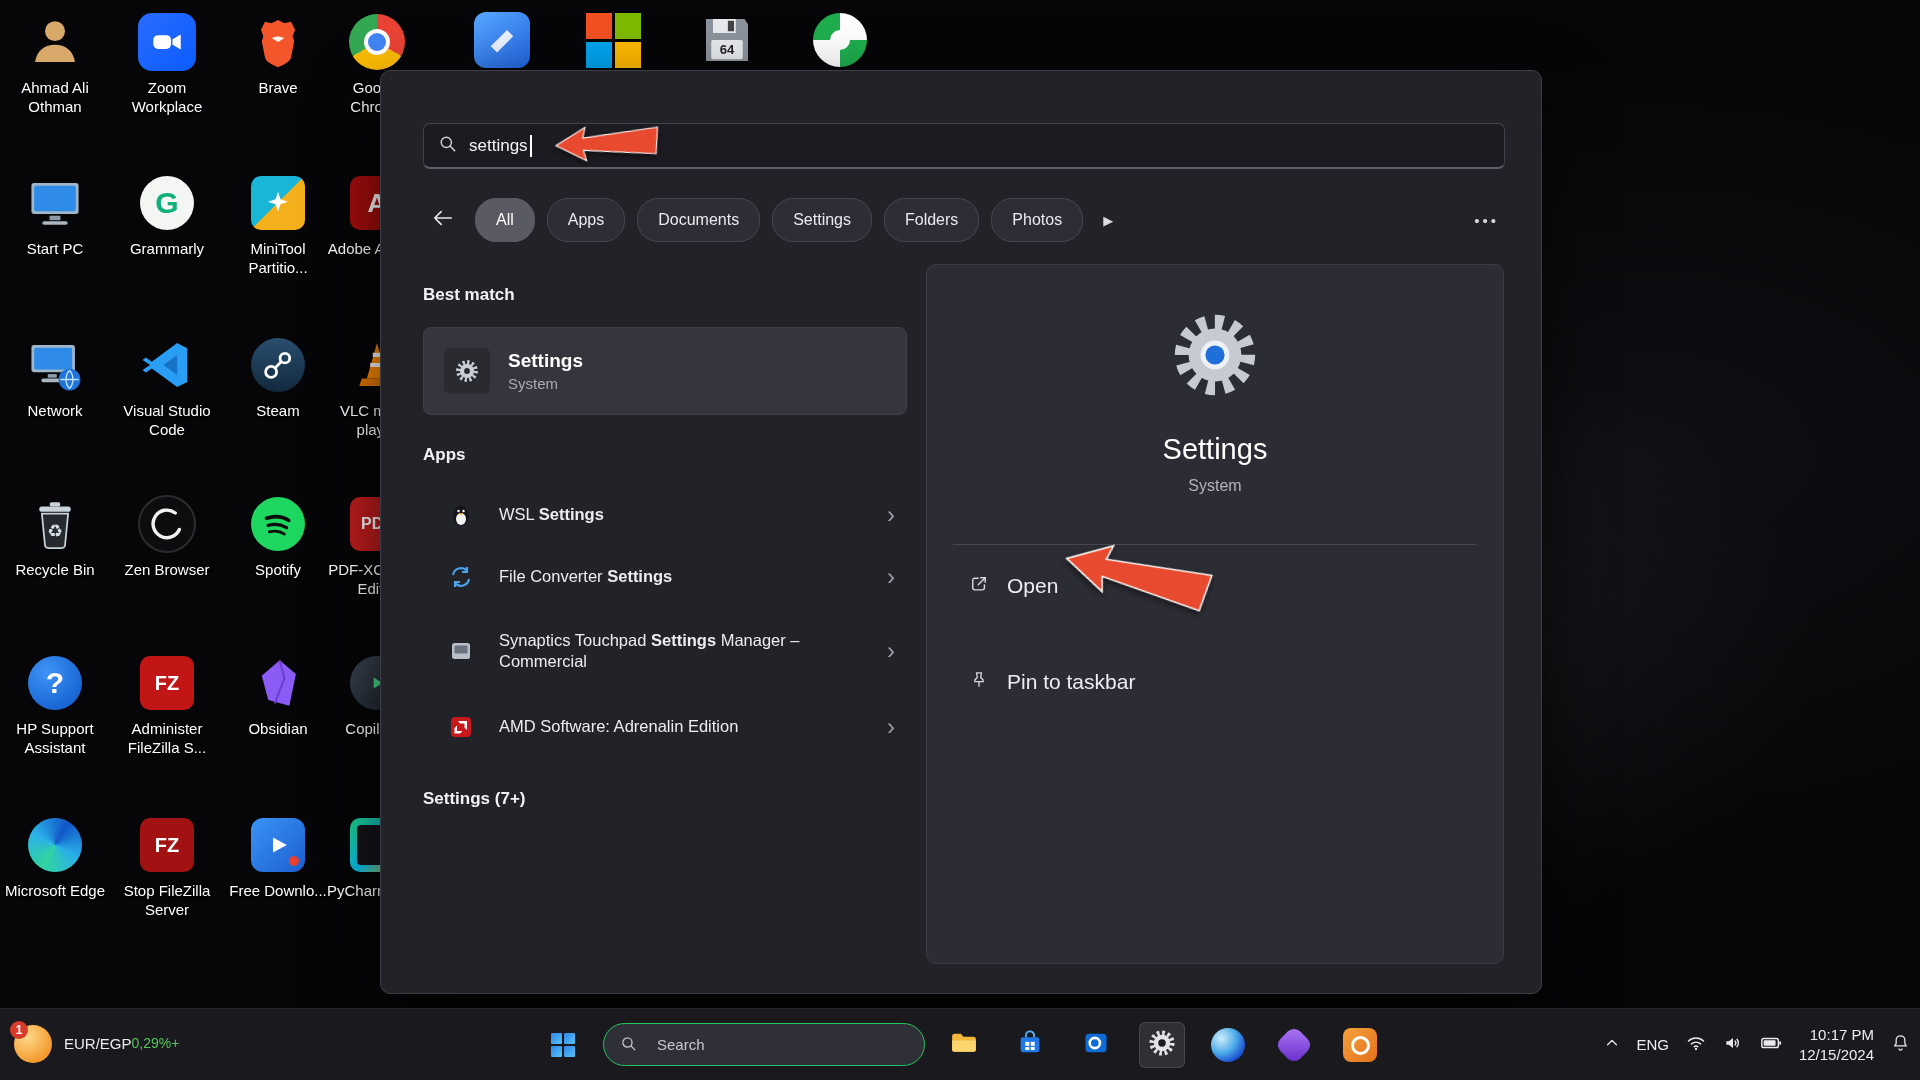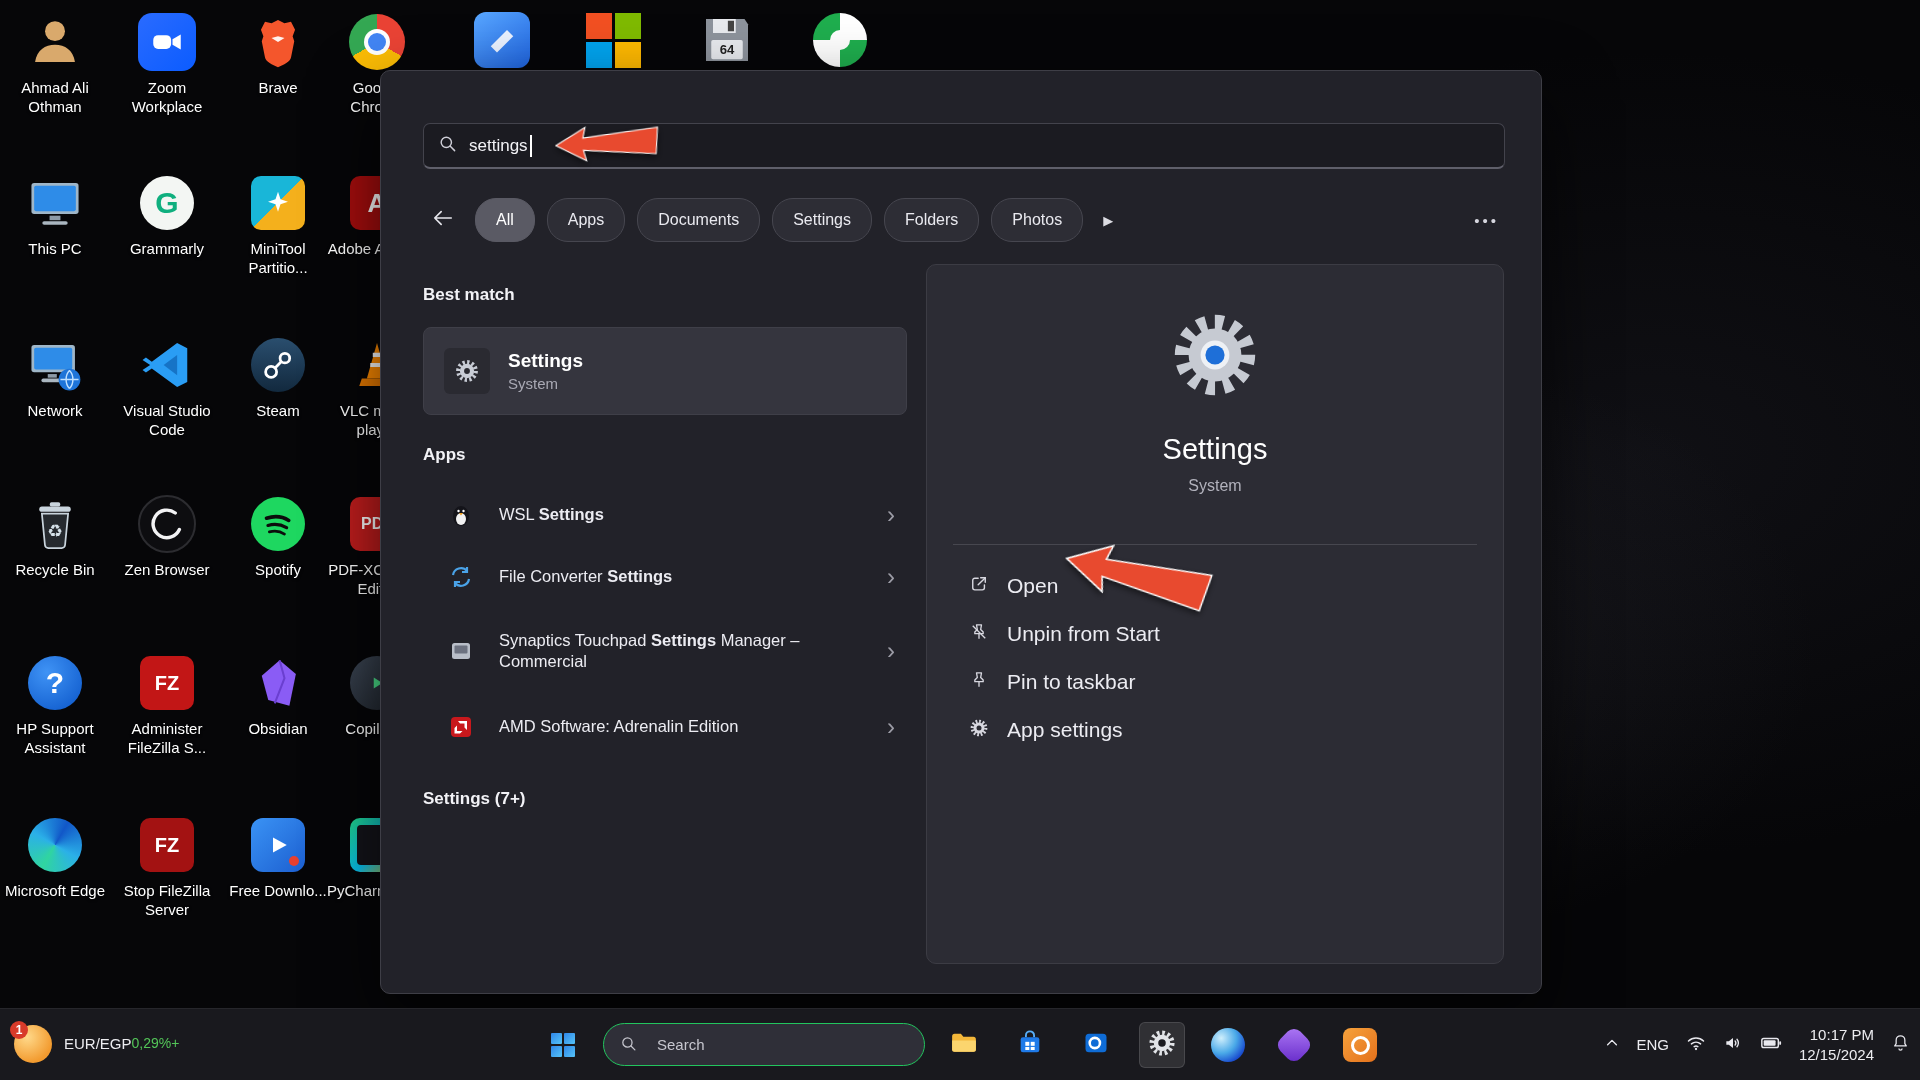--- a/index.html
+++ b/index.html
@@ -128,21 +128,21 @@
 
   <div class="dcell" style="left:3px;top:171px">
     <div class="dart">
       <svg viewBox="0 0 64 64" width="58">
           <rect x="6" y="10" width="52" height="34" rx="3" fill="#9fb6c8"></rect>
           <rect x="9" y="13" width="46" height="28" rx="2" fill="#2e8ce8"></rect>
           <rect x="26" y="46" width="12" height="5" fill="#8d9aa6"></rect>
           <rect x="18" y="52" width="28" height="4" rx="2" fill="#aab6c0"></rect>
         </svg>
     </div>
-    <div class="dlbl">This PC</div>
+    <div class="dlbl">Start PC</div>
   </div>
 
   <div class="dcell" style="left:115px;top:171px">
     <div class="dart">
       <div class="tile round" style="width:54px;height:54px;background:#f3f6f3;color:#0faf7e;font-size:30px">G</div>
     </div>
     <div class="dlbl">Grammarly</div>
   </div>
 
   <div class="dcell" style="left:226px;top:171px">
@@ -480,48 +480,28 @@
     <div class="act" style="top:297px">
       <span>
         <svg viewBox="0 0 24 24" width="20">
             <path d="M11 5H7a2.5 2.5 0 0 0-2.5 2.5v9A2.5 2.5 0 0 0 7 19h9a2.5 2.5 0 0 0 2.5-2.5V13" fill="none" stroke="#d8d8e0" stroke-width="1.7" stroke-linecap="round"></path>
             <path d="M14 4.5h5.5V10" fill="none" stroke="#d8d8e0" stroke-width="1.7" stroke-linecap="round"></path>
             <path d="M19 5l-8 8" stroke="#d8d8e0" stroke-width="1.7" stroke-linecap="round"></path>
           </svg>
       </span>
       <span>Open</span>
     </div>
-    <div class="act" style="top:345px">
-      <span>
-        <svg viewBox="0 0 24 24" width="20">
-            <path d="M9 3.5h6l-1 5.5 3 3V14H7v-2l3-3z" fill="none" stroke="#d8d8e0" stroke-width="1.6" stroke-linejoin="round"></path>
-            <path d="M12 14v6" stroke="#d8d8e0" stroke-width="1.6"></path>
-            <path d="M4.5 4.5l15 15" stroke="#d8d8e0" stroke-width="1.6"></path>
-          </svg>
-      </span>
-      <span>Unpin from Start</span>
-    </div>
     <div class="act" style="top:393px">
       <span>
         <svg viewBox="0 0 24 24" width="20">
             <path d="M9 3.5h6l-1 5.5 3 3V14H7v-2l3-3z" fill="none" stroke="#d8d8e0" stroke-width="1.6" stroke-linejoin="round"></path>
             <path d="M12 14v6" stroke="#d8d8e0" stroke-width="1.6"></path>
           </svg>
       </span>
       <span>Pin to taskbar</span>
-    </div>
-    <div class="act" style="top:441px">
-      <span>
-        <svg width="20" height="20" viewBox="0 0 80 80">
-            <circle cx="40" cy="40" r="27" fill="none" stroke="#d8d8e0" stroke-width="13" stroke-dasharray="7 7.1"></circle>
-            <circle cx="40" cy="40" r="22" fill="#d8d8e0"></circle>
-            <circle cx="40" cy="40" r="10" fill="#2c2c34"></circle>
-          </svg>
-      </span>
-      <span>App settings</span>
     </div>
   </div>
 </div>
 
 <svg class="anno" style="left:554px;top:120px;width:106px;height:46px;transform:rotate(-3deg)" viewBox="0 0 120 44">
   <polygon points="2,22 36,3 33,15 118,7 115,37 33,29 36,41" fill="#e84a2f" stroke="#ffffff" stroke-width="1.2"></polygon>
 </svg>
 <svg class="anno" style="left:1062px;top:545px;width:150px;height:62px;transform:rotate(14deg)" viewBox="0 0 120 44">
   <polygon points="2,22 36,3 33,15 118,7 115,37 33,29 36,41" fill="#e84a2f" stroke="#ffffff" stroke-width="1.2"></polygon>
 </svg>

